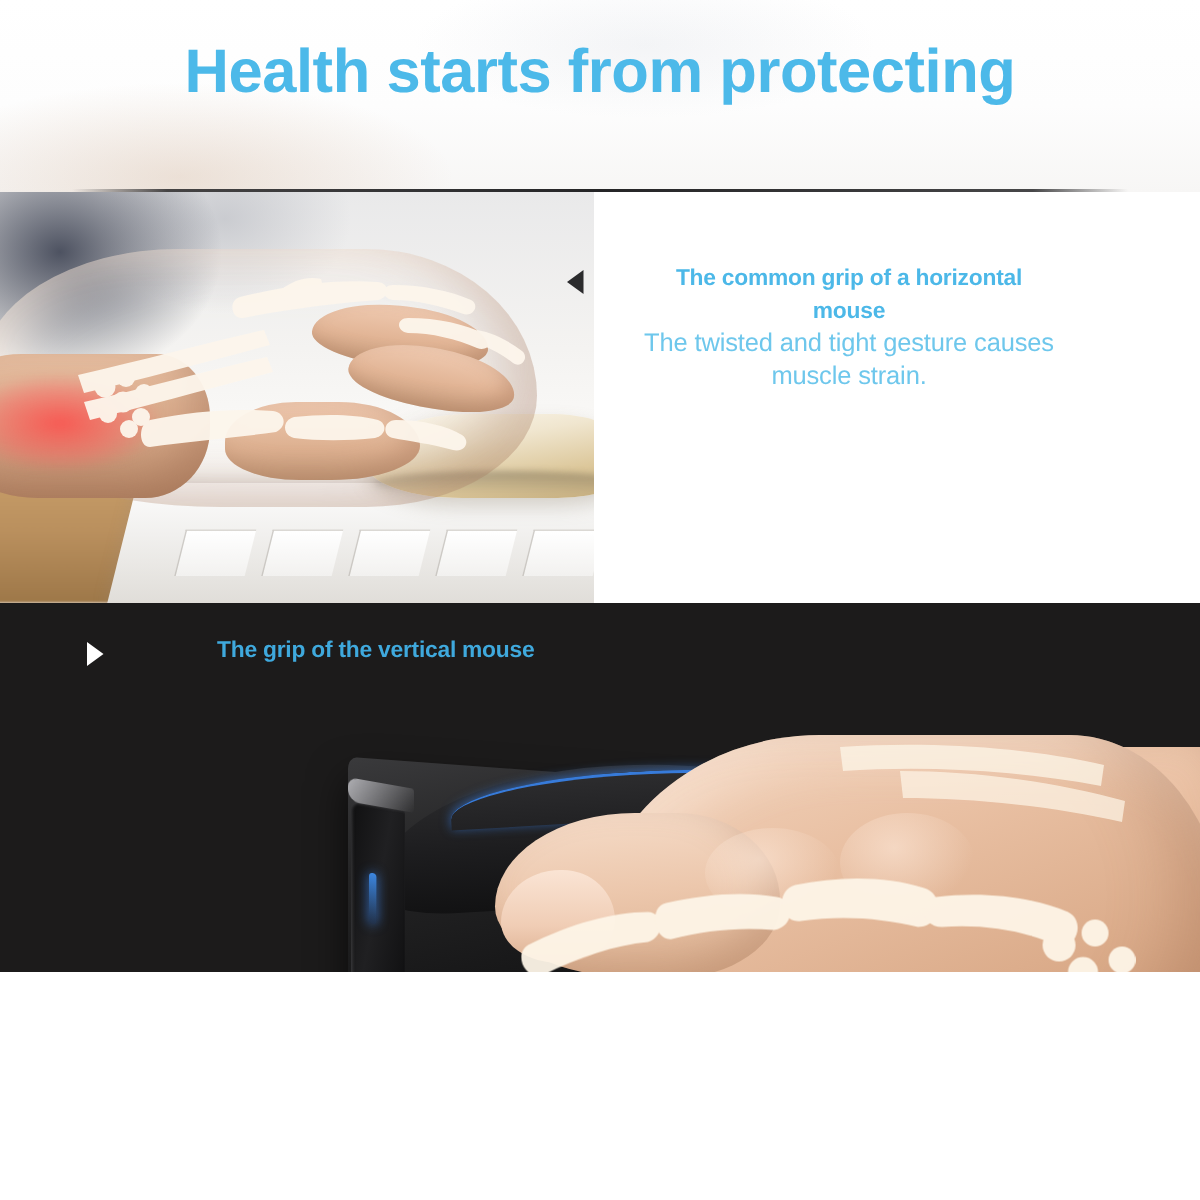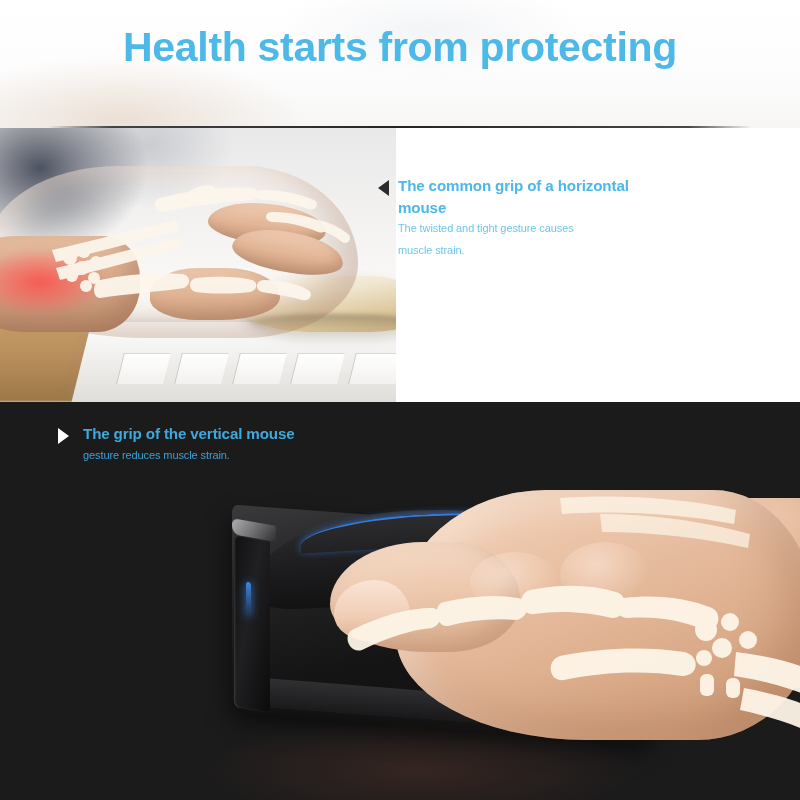--- a/index.html
+++ b/index.html
@@ -11,21 +11,21 @@
     width: 800px;
     height: 800px;
     overflow: hidden;
     font-family: "Liberation Sans", sans-serif;
     -webkit-font-smoothing: antialiased;
   }
 
   #infographic {
     position: relative;
     width: 800px;
-    height: 800px;
+    height: 648px;
     overflow: hidden;
     background: #0f172a;
   }
 
   
   .panel-light {
     position: absolute;
     left: 0; top: 0;
     width: 800px;
     height: 402px;
@@ -322,20 +322,21 @@
     border-radius: 50%;
     background: radial-gradient(ellipse at 40% 35%, rgba(255,236,222,0.55), rgba(220,170,140,0) 70%);
   }
 
   .bones-bottom { position: absolute; inset: 0; }
 
   
   .callout {
     position: absolute;
     z-index: 8;
+    text-align: center;
   }
   .callout-top {
     left: 378px;
     top: 175px;
     width: 356px;
   }
   .callout-bottom {
     left: 58px;
     top: 423px;
     width: 360px;
@@ -365,21 +366,21 @@
 
   .c-head {
     display: block;
     font-weight: bold;
     font-size: 15.2px;
     line-height: 21.5px;
     letter-spacing: -0.15px;
   }
   .c-body {
     display: block;
-    font-size: 11px;
+    font-size: 17px;
     line-height: 21.5px;
     letter-spacing: -0.1px;
   }
   .callout-top .c-head { color: #4cb8e8; }
   .callout-top .c-body { color: #6ec7ec; }
   .callout-bottom .c-head { color: #3fa9dd; }
   .callout-bottom .c-body { color: #3ba2d8; }
 </style>
 </head>
 <body>
@@ -502,19 +503,18 @@
         <path d="M560,96 C620,92 684,96 736,108 L734,122 C682,112 620,108 562,112 Z" opacity="0.8"></path>
         <path d="M600,112 C654,112 706,120 750,132 L748,146 C704,136 652,130 602,130 Z" opacity="0.75"></path>
       </g>
     </svg>
 
     <div class="callout callout-bottom" style="top:21px; left:58px;">
       <div class="callout-row">
         <div class="tri tri-right"></div>
         <div class="callout-text">
           <span class="c-head">The grip of the vertical mouse</span>
-          <span class="c-body">gesture reduces muscle strain.</span>
         </div>
       </div>
     </div>
   </div>
 
 </div>
 
 </body></html>

